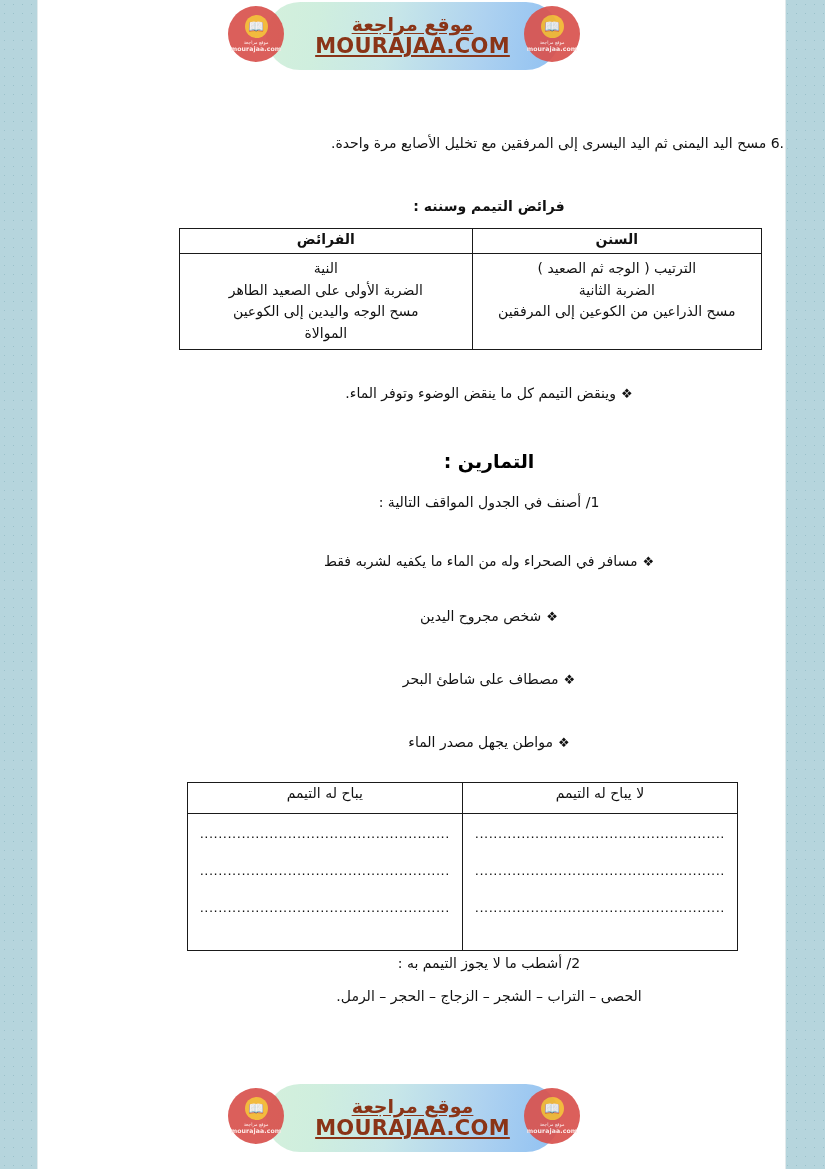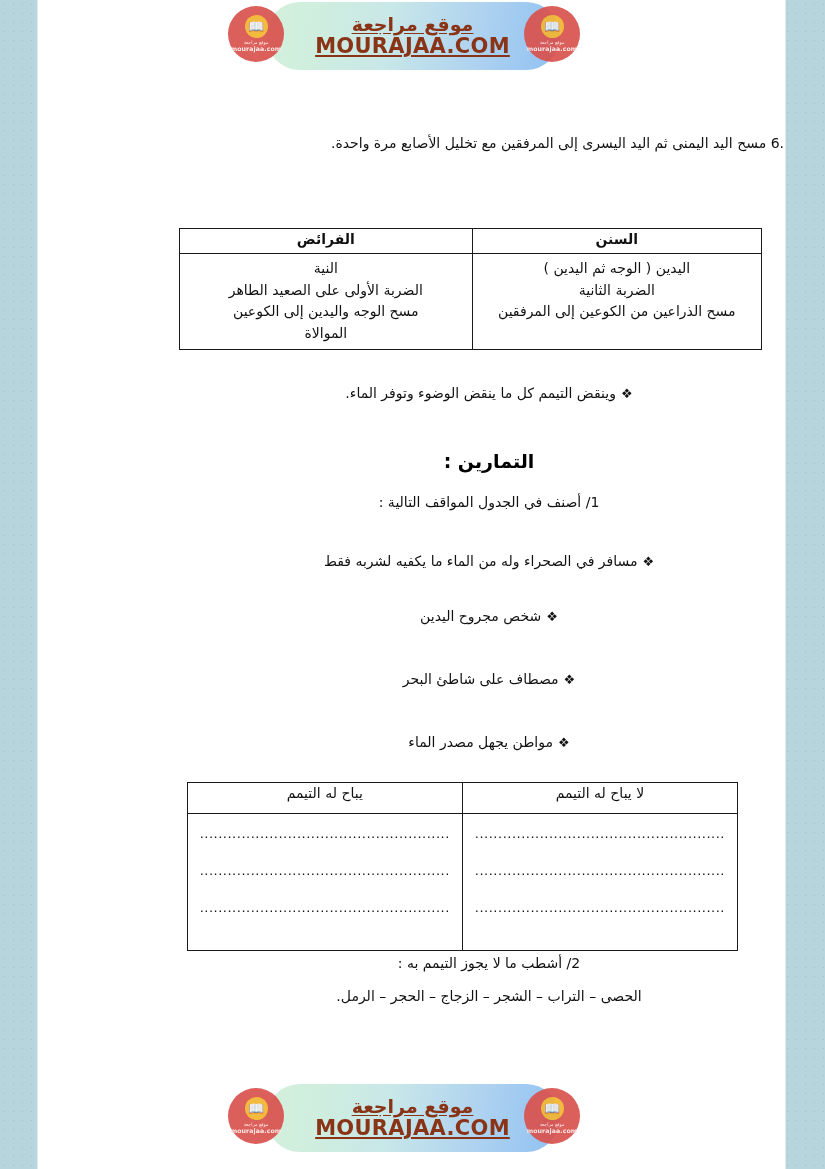--- a/index.html
+++ b/index.html
@@ -242,30 +242,31 @@
 
 <div class="sheet"></div>
 
 <div class="content">
 
   <div class="ol-item" style="top:130px;">
     <span class="marker">6.</span>
     <span>مسح اليد اليمنى ثم اليد اليسرى إلى المرفقين مع تخليل الأصابع مرة واحدة.</span>
   </div>
 
+  <div class="center-line bold-head" style="top:198px;">فرائض التيمم وسننه :</div>
 
   <table class="doc-table" id="table-faraid">
     <tbody>
         <tr>
       <th class="col-sunan">السنن</th>
       <th class="col-faraid">الفرائض</th>
     </tr>
     <tr>
       <td class="col-sunan">
-        <span class="cell-inner">اليدين ( الوجه ثم اليدين )</span>
+        <span class="cell-inner">الترتيب ( الوجه ثم الصعيد )</span>
         <span class="cell-inner">الضربة الثانية</span>
         <span class="cell-inner">مسح الذراعين من الكوعين إلى المرفقين</span>
       </td>
       <td class="col-faraid">
         <span class="cell-inner">النية</span>
         <span class="cell-inner">الضربة الأولى على الصعيد الطاهر</span>
         <span class="cell-inner">مسح الوجه واليدين إلى الكوعين</span>
         <span class="cell-inner">الموالاة</span>
       </td>
     </tr>

